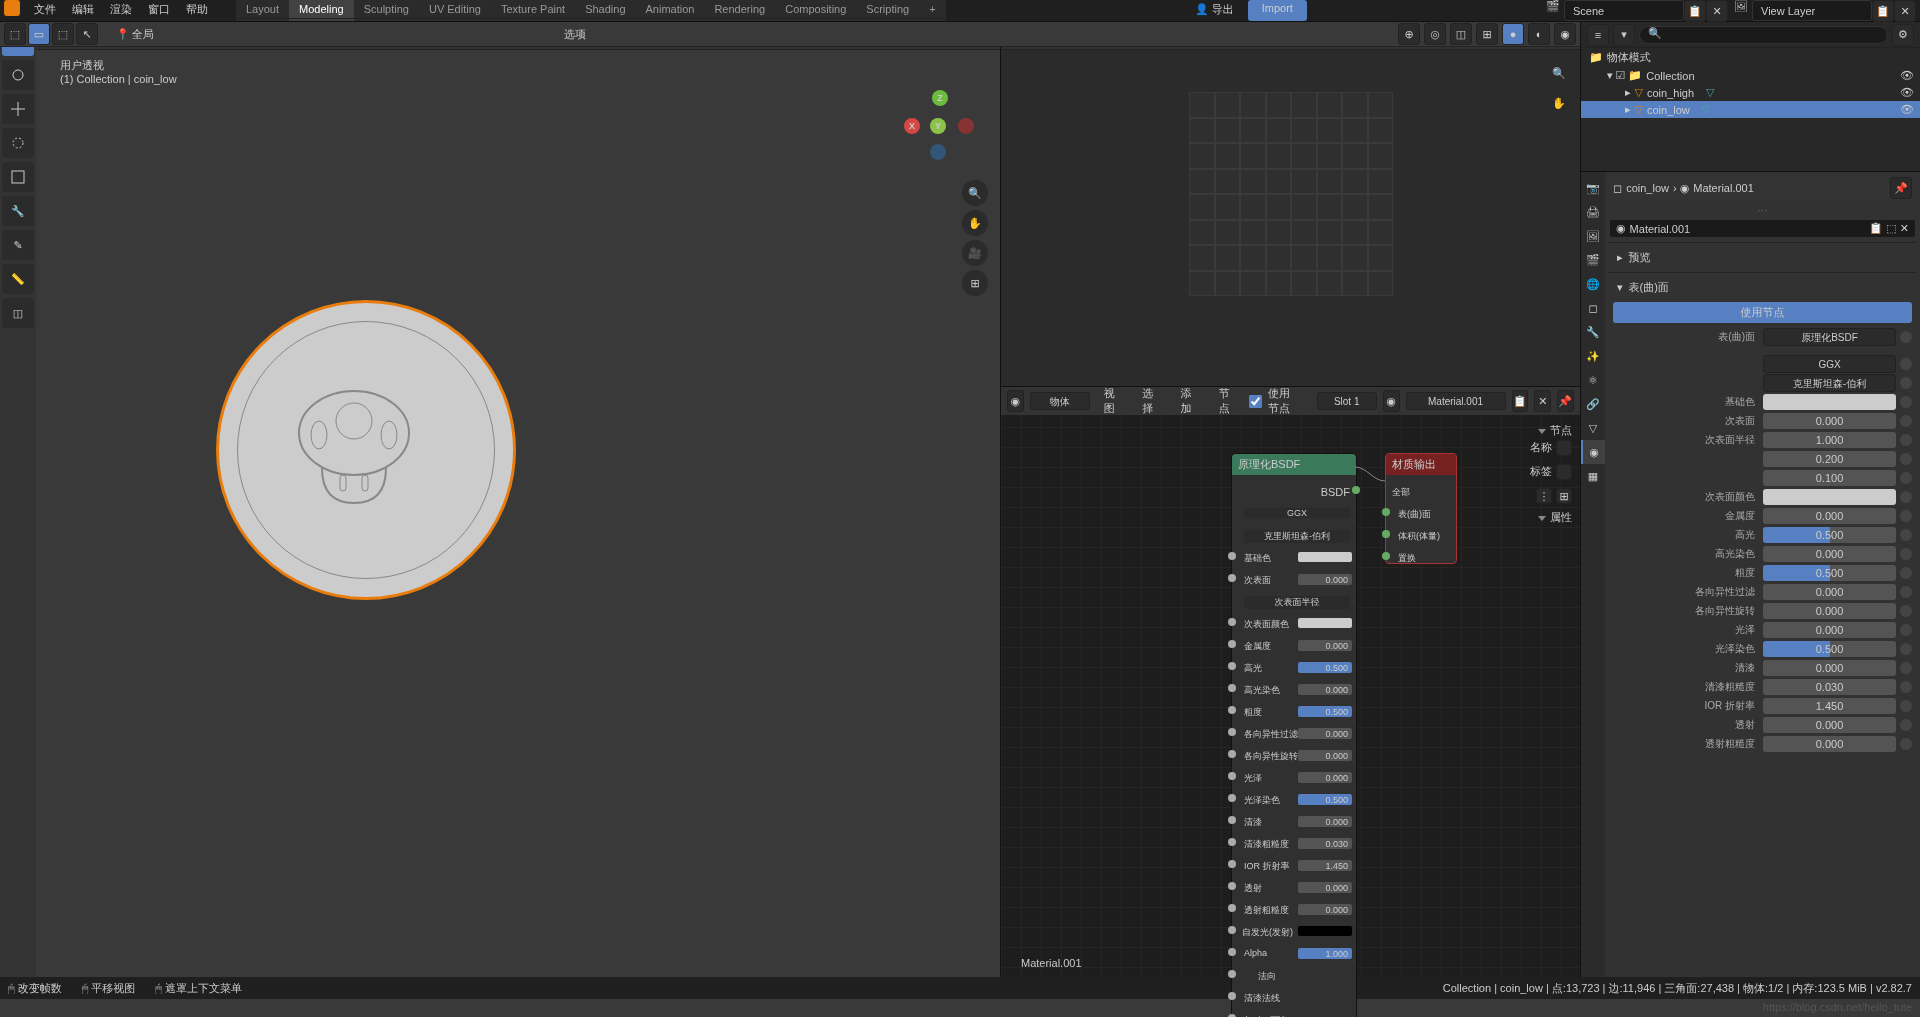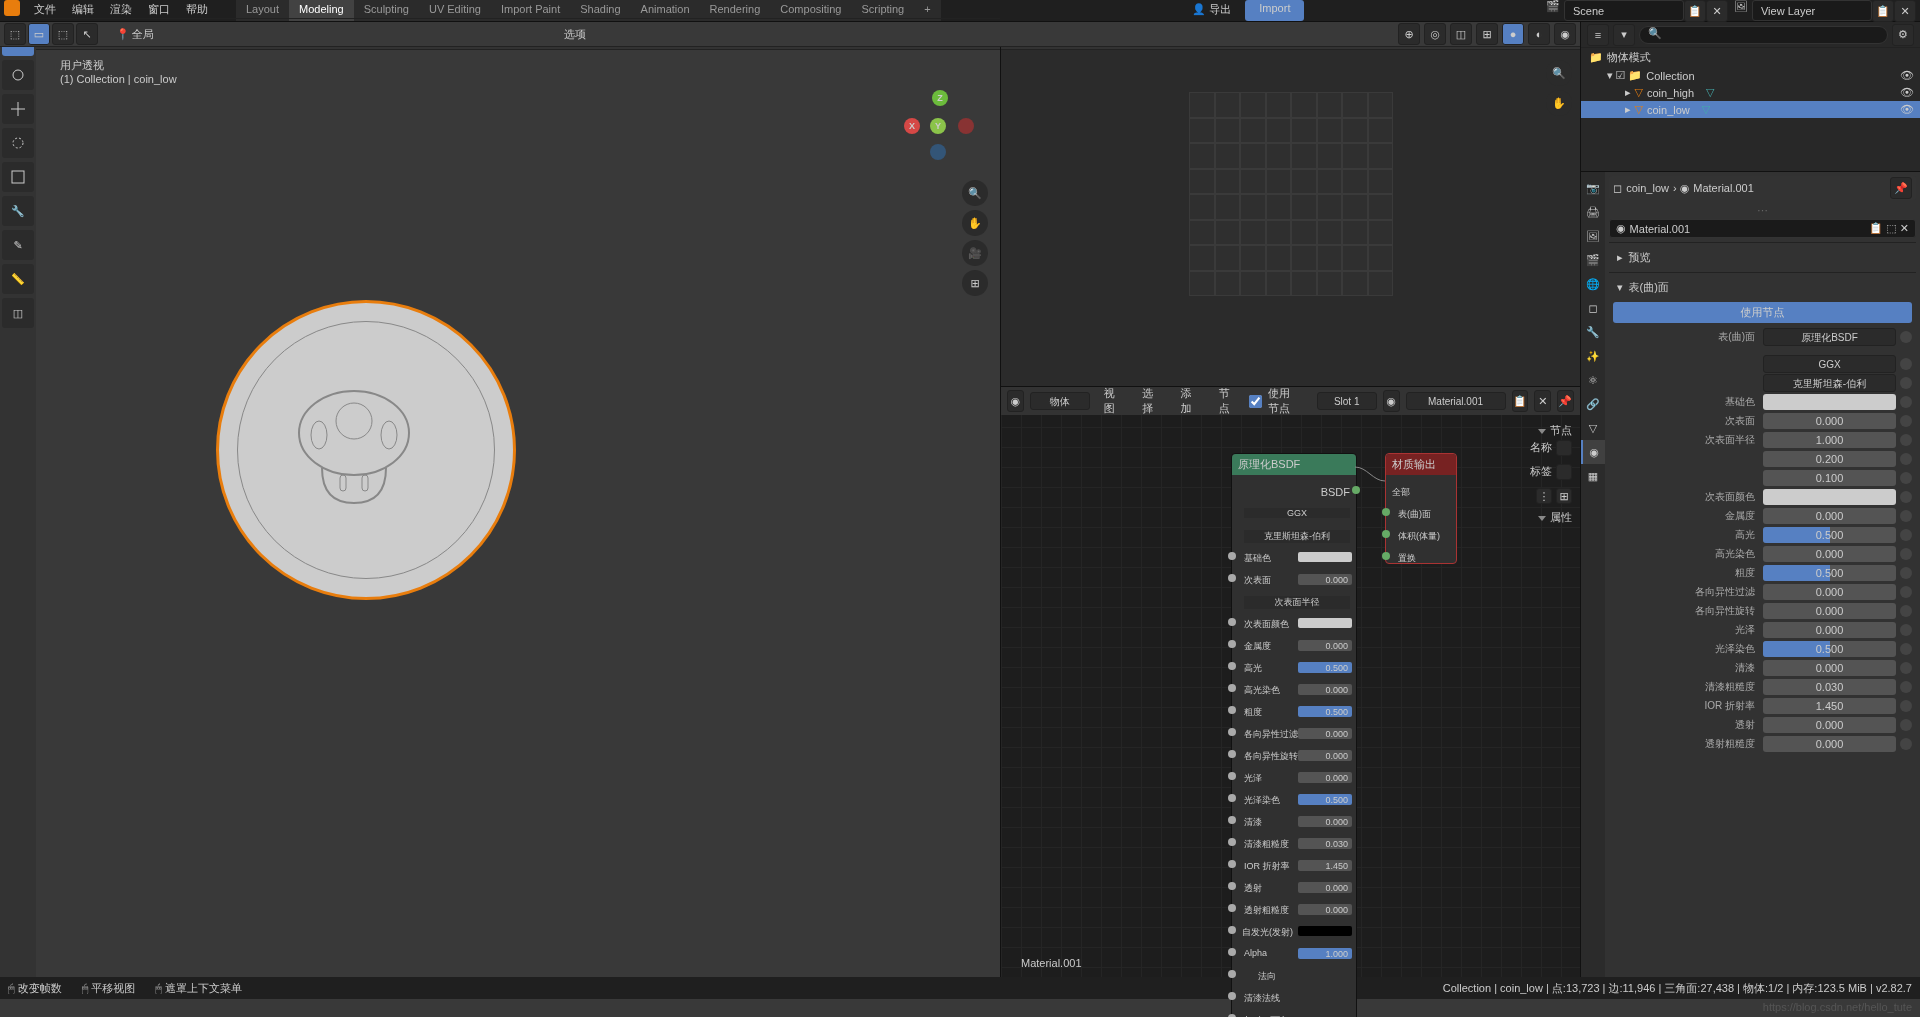--- a/index.html
+++ b/index.html
@@ -81,21 +81,21 @@
   <span class="menu-item">文件</span>
   <span class="menu-item">编辑</span>
   <span class="menu-item">渲染</span>
   <span class="menu-item">窗口</span>
   <span class="menu-item">帮助</span>
   <div class="tabs">
     <span class="tab">Layout</span>
     <span class="tab active">Modeling</span>
     <span class="tab">Sculpting</span>
     <span class="tab">UV Editing</span>
-    <span class="tab">Import Paint</span>
+    <span class="tab">Texture Paint</span>
     <span class="tab">Shading</span>
     <span class="tab">Animation</span>
     <span class="tab">Rendering</span>
     <span class="tab">Compositing</span>
     <span class="tab">Scripting</span>
     <span class="tab">+</span>
   </div>
   <span class="export-btn">👤 <span>导出</span></span>
   <span class="import-btn">Import</span>
   <span style="margin-left:auto">🎬</span>

